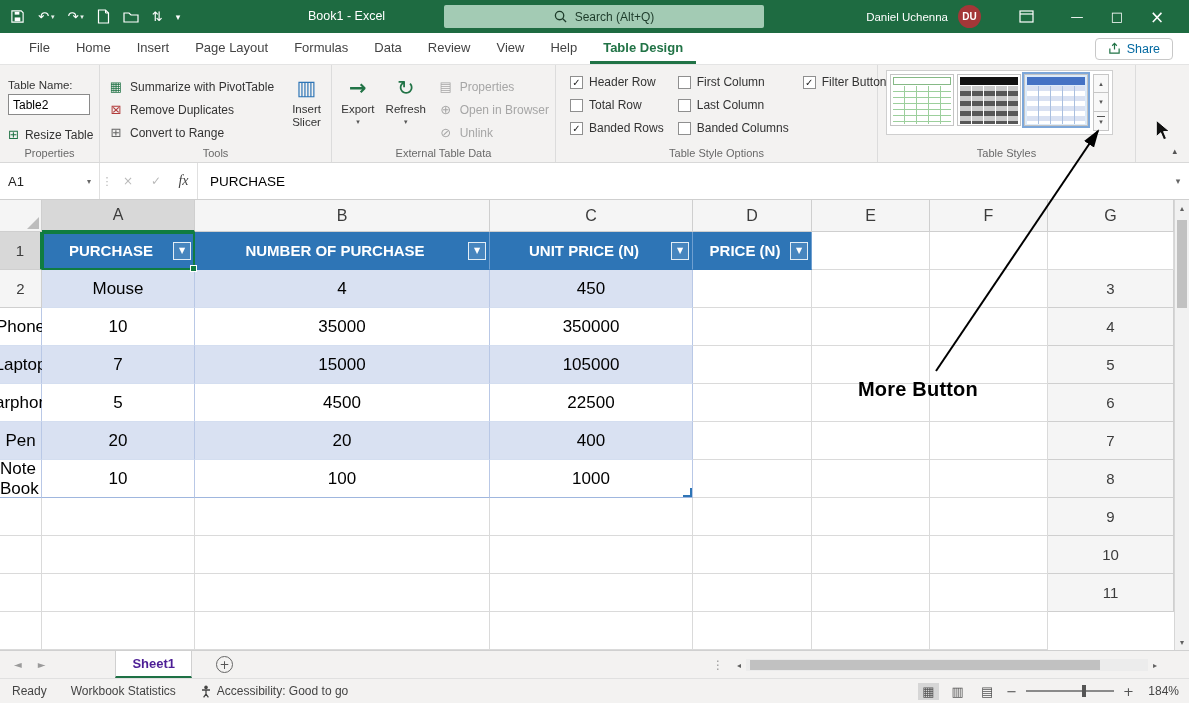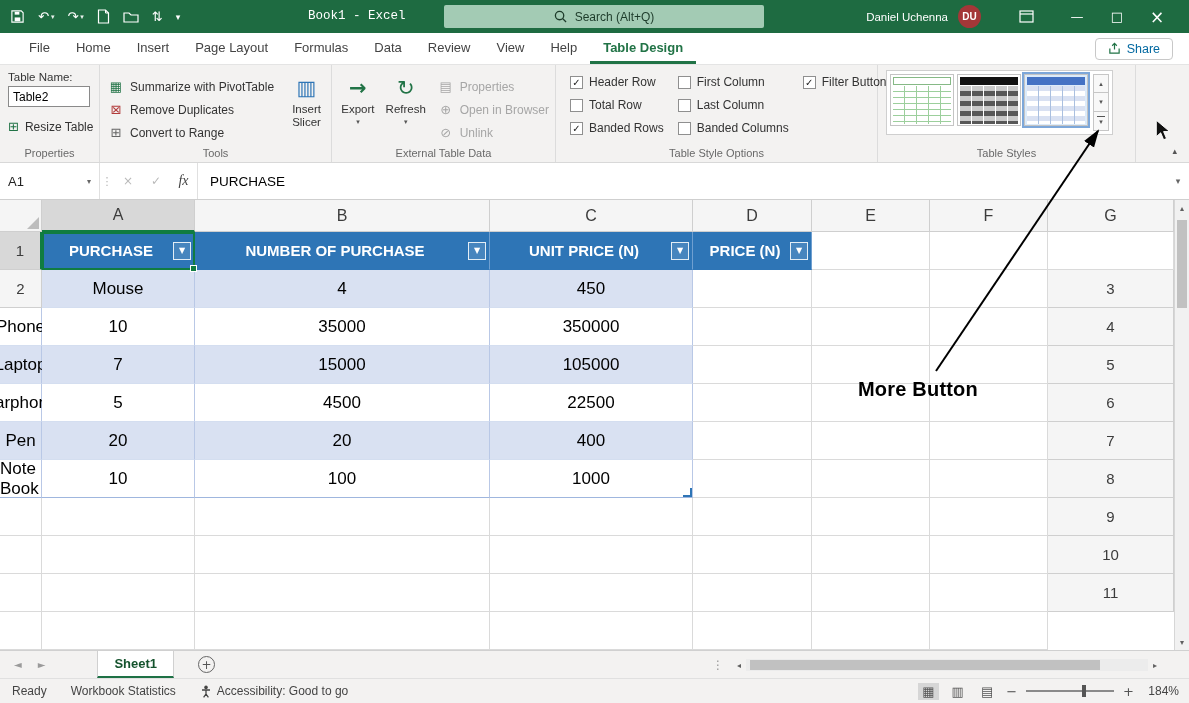--- a/index.html
+++ b/index.html
@@ -5,39 +5,39 @@
   * { margin:0; padding:0; box-sizing:border-box; }
   body { font-family:"Liberation Sans", sans-serif; background:#fff; }
   .g { font-family:"DejaVu Sans", sans-serif; }
   #app { position:relative; width:1189px; height:703px; overflow:hidden; background:#fff; }
 
   
   #titlebar { position:absolute; left:0; top:0; width:1189px; height:33px; background:#1e6b41; color:#fff; }
   .qat { position:absolute; left:10px; top:0; height:33px; display:flex; align-items:center; gap:13px; }
   .qat .qbtn { display:flex; align-items:center; color:#fff; font-size:13px; cursor:default; }
   .qat .mini-dd { font-size:7px; margin-left:2px; opacity:.9; }
-  .tb-title { position:absolute; left:308px; top:0; height:33px; line-height:33px; font-size:12.5px; color:#fff;font-family:Liberation Mono, monospace; }
+  .tb-title { position:absolute; left:308px; top:0; height:33px; line-height:33px; font-size:12.5px; color:#fff; }
   .tb-search { position:absolute; left:444px; top:5px; width:320px; height:23px; background:#a3cbb4; border-radius:2px; display:flex; align-items:center; justify-content:center; gap:8px; color:#1d3b2a; font-size:12px; }
   .tb-right { position:absolute; right:12px; top:0; height:33px; display:flex; align-items:center; }
   .tb-user { font-size:11.5px; margin-right:10px; }
   .tb-avatar { width:23px; height:23px; border-radius:50%; background:#a43738; color:#fff; font-size:10px; font-weight:bold; display:flex; align-items:center; justify-content:center; margin-right:28px; }
   .tb-winbtn { width:40px; height:33px; display:flex; align-items:center; justify-content:center; font-size:13px; color:#fff; }
   .tb-ribbonopts { width:34px; height:33px; display:flex; align-items:center; justify-content:center; margin-right:14px; }
 
   
   #tabrow { position:absolute; left:0; top:33px; width:1189px; height:32px; background:#fff; display:flex; align-items:stretch; padding-left:16px; border-bottom:1px solid #e4e4e4; }
   .tab { display:flex; align-items:center; padding:0 13px; font-size:13px; color:#444; border-bottom:3px solid transparent; }
   .tab.active { color:#217346; font-weight:bold; border-bottom:3px solid #217346; }
   .share-btn { margin-left:auto; margin-right:16px; align-self:center; display:flex; align-items:center; gap:6px; border:1px solid #c8c8c8; border-radius:4px; padding:3px 12px; font-size:12.5px; color:#0369a1; background:#fff; }
 
   
   #ribbon { position:absolute; left:0; top:65px; width:1189px; height:98px; background:#f3f2f1; border-bottom:1px solid #d8d8d8; display:flex; }
   .rgroup { position:relative; border-right:1px solid #dcdcdc; height:100%; }
   .rgroup-label { position:absolute; bottom:3px; left:0; width:100%; text-align:center; font-size:11px; color:#696969; }
-  .g-props { width:100px; padding:6px 8px; }
+  .g-props { width:100px; padding:14px 8px; }
   .g-tools { width:232px; display:flex; padding:4px 4px; }
   .g-ext { width:224px; display:flex; padding:4px 2px; }
   .g-opts { width:322px; display:flex; padding:10px 10px 0 14px; gap:14px; }
   .g-styles { width:258px; padding:4px 6px; }
   .g-fill { flex:1; position:relative; border-right:none; }
   .rlabel-sm { font-size:11.5px; color:#333; }
   .tn-input { width:82px; height:21px; border:1px solid #8a8a8a; background:#fff; font-size:12px; padding:1px 4px; margin:3px 0 8px 0; font-family:"Liberation Sans",sans-serif; }
   .srow { display:flex; align-items:center; gap:6px; font-size:12px; color:#333; height:23px; padding:0 4px; white-space:nowrap; }
   .srow.grayed { color:#a6a6a6; }
   .sico { width:16px; display:inline-flex; justify-content:center; font-size:13px; }
@@ -99,21 +99,21 @@
   .tcorner::after { content:""; position:absolute; right:0; bottom:0; width:7px; height:7px; border-right:2px solid #2e75b6; border-bottom:2px solid #2e75b6; }
 
   
   #vscroll { position:absolute; left:1174px; top:200px; width:15px; height:450px; background:#f1f1f1; border-left:1px solid #d6d6d6; }
   .vs-btn { position:absolute; left:0; width:14px; height:16px; display:flex; align-items:center; justify-content:center; font-size:8px; color:#606060; }
   .vs-thumb { position:absolute; left:2px; top:20px; width:10px; height:88px; background:#c1c1c1; }
 
   
   #sheetbar { position:absolute; left:0; top:650px; width:1189px; height:28px; background:#f3f2f1; border-top:1px solid #d0d0d0; display:flex; align-items:stretch; }
   .nav-arrows { display:flex; align-items:center; gap:16px; padding:0 14px; color:#9a9a9a; font-size:10px; }
-  .sheet-tab { display:flex; align-items:center; padding:0 16px; margin-left:38px; background:#fff; border-left:1px solid #d0d0d0; border-right:1px solid #d0d0d0; border-bottom:2px solid #1e7145; font-size:13px; font-weight:bold; color:#14532d; }
+  .sheet-tab { display:flex; align-items:center; padding:0 16px; margin-left:56px; background:#fff; border-left:1px solid #d0d0d0; border-right:1px solid #d0d0d0; border-bottom:2px solid #1e7145; font-size:13px; font-weight:bold; color:#4c1d95; }
   .add-sheet { width:17px; height:17px; border:1px solid #666; border-radius:50%; color:#555; display:flex; align-items:center; justify-content:center; font-size:12px; align-self:center; margin-left:24px; }
   .sb-dots { align-self:center; margin-left:auto; color:#999; font-size:12px; padding-right:8px; }
   .hscroll { position:absolute; left:732px; top:7px; width:430px; height:14px; display:flex; align-items:center; }
   .hs-btn { width:14px; text-align:center; color:#606060; font-size:8px; }
   .hs-track { flex:1; height:12px; background:#ececec; position:relative; }
   .hs-thumb { position:absolute; left:4px; top:1px; width:350px; height:10px; background:#c1c1c1; }
 
   
   #statusbar { position:absolute; left:0; top:678px; width:1189px; height:25px; background:#f3f2f1; border-top:1px solid #e0e0e0; display:flex; align-items:center; font-size:12px; color:#444; }
   .sb-item { padding:0 12px; display:flex; align-items:center; gap:5px; }

